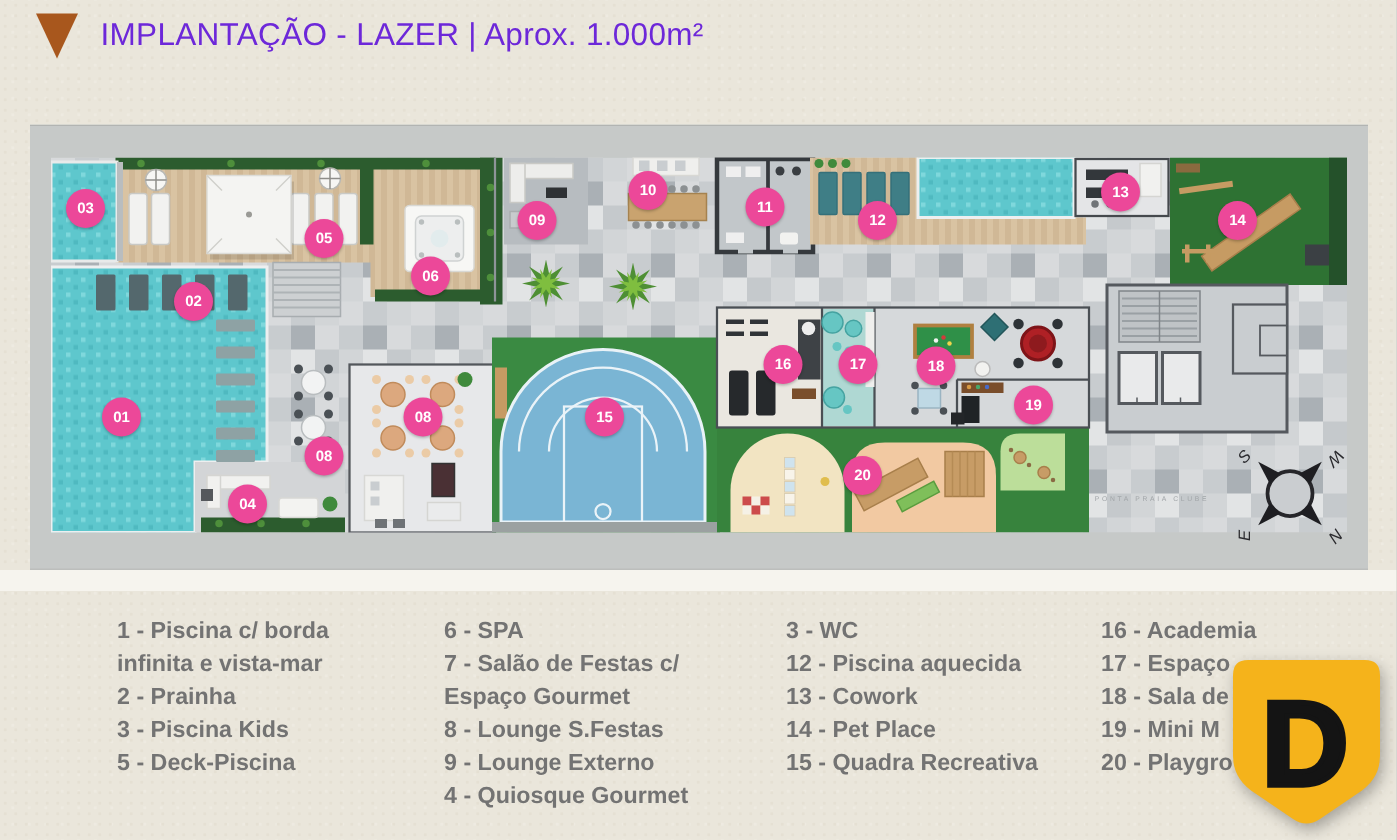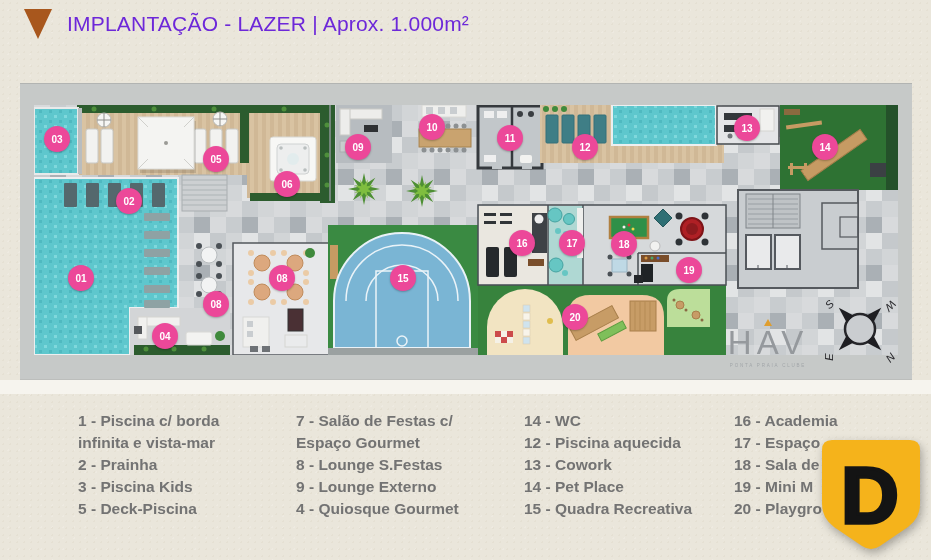--- a/index.html
+++ b/index.html
@@ -441,24 +441,20 @@
       <div class="marker" style="left: 792px; top: 51px;">14</div>
       <div class="marker" style="left: 370px; top: 182px;">15</div>
       <div class="marker" style="left: 489px; top: 147px;">16</div>
       <div class="marker" style="left: 539px; top: 147px;">17</div>
       <div class="marker" style="left: 591px; top: 148px;">18</div>
       <div class="marker" style="left: 656px; top: 174px;">19</div>
       <div class="marker" style="left: 542px; top: 221px;">20</div>
     </div>
 
   <div class="hav">
-    <div class="hav-text">
-      <span class="hav-caret"></span>
-      <span>HAV</span>
-    </div>
     <div class="hav-tag">PONTA PRAIA CLUBE</div>
   </div>
 
   <svg class="compass" width="84" height="80" viewBox="0 0 84 80">
     <circle cx="42" cy="38" r="15" fill="#CACDD0" stroke="#26262A" stroke-width="2.5"></circle>
     <g fill="#1E1E22">
       <polygon points="63.2,16.8 55.4,31.6 48.4,24.6"></polygon>
       <polygon points="20.8,16.8 35.6,24.6 28.6,31.6"></polygon>
       <polygon points="63.2,59.2 55.4,44.4 48.4,51.4"></polygon>
       <polygon points="20.8,59.2 35.6,51.4 28.6,44.4"></polygon>
@@ -475,27 +471,28 @@
 <div class="white-strip"></div>
 
 <div class="legend">
     <div class="legend-col c0">
       <p>1 - Piscina c/ borda infinita e vista-mar</p>
       <p>2 - Prainha</p>
       <p>3 - Piscina Kids</p>
       <p>5 - Deck-Piscina</p>
     </div>
     <div class="legend-col c1">
+      <p>6 - SPA</p>
       <p>7 - Salão de Festas c/ Espaço Gourmet</p>
       <p>8 - Lounge S.Festas</p>
       <p>9 - Lounge Externo</p>
       <p>4 - Quiosque Gourmet</p>
     </div>
     <div class="legend-col c2">
-      <p>14 - WC</p>
+      <p>3 - WC</p>
       <p>12 - Piscina aquecida</p>
       <p>13 - Cowork</p>
       <p>14 - Pet Place</p>
       <p>15 - Quadra Recreativa</p>
     </div>
     <div class="legend-col c3">
       <p>16 - Academia</p>
       <p>17 - Espaço</p>
       <p>18 - Sala de</p>
       <p>19 - Mini M</p>

